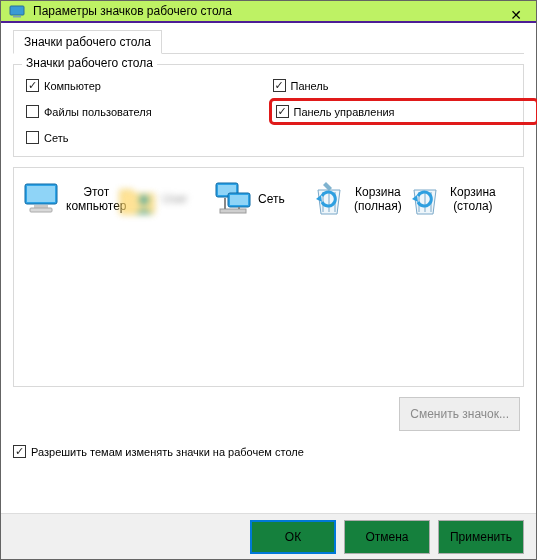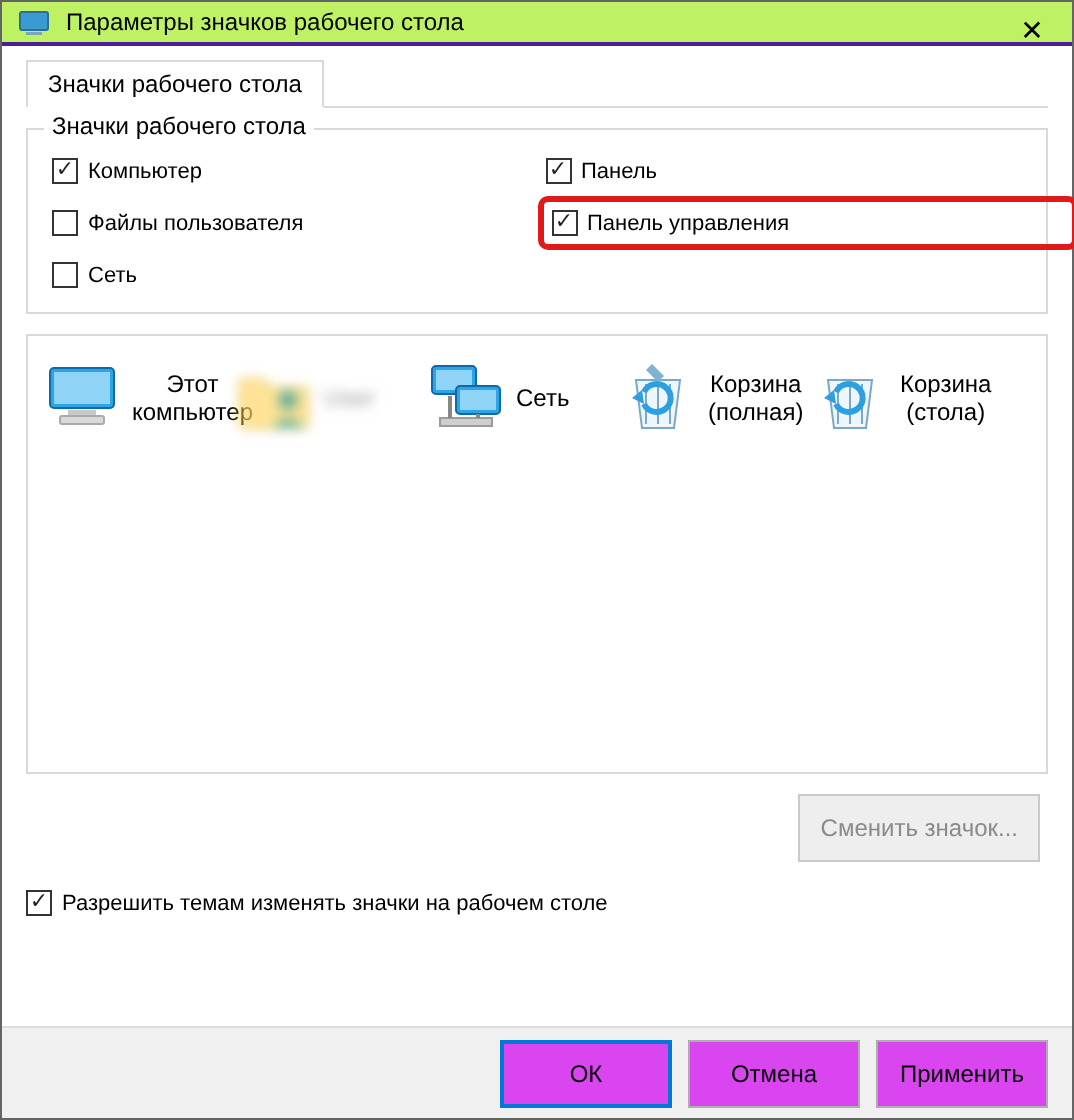--- a/index.html
+++ b/index.html
@@ -139,21 +139,21 @@
     bottom: 0; left: 0; right: 0;
     height: 46px;
     border-top: 1px solid #ddd;
     background: #f0f0f0;
     display: flex;
     align-items: center;
     justify-content: flex-end;
     gap: 8px;
     padding: 0 12px;
   }
-  .button-bar .btn { min-width: 86px; height: 23px; background: #d946ef; color: #000; }
+  .button-bar .btn { min-width: 86px; height: 23px; background: #15803d; color: #000; }
   .button-bar .btn.default { border-color: #0078d7; box-shadow: 0 0 0 1px #0078d7 inset; }
   .outer { position: relative; width: 537px; height: 560px; border: 1px solid #646464; }
 </style>
 </head>
 <body>
 
 <div class="outer">
   <div class="titlebar">
     <span class="titlebar-icon">
       <svg width="16" height="16" viewBox="0 0 16 16">

